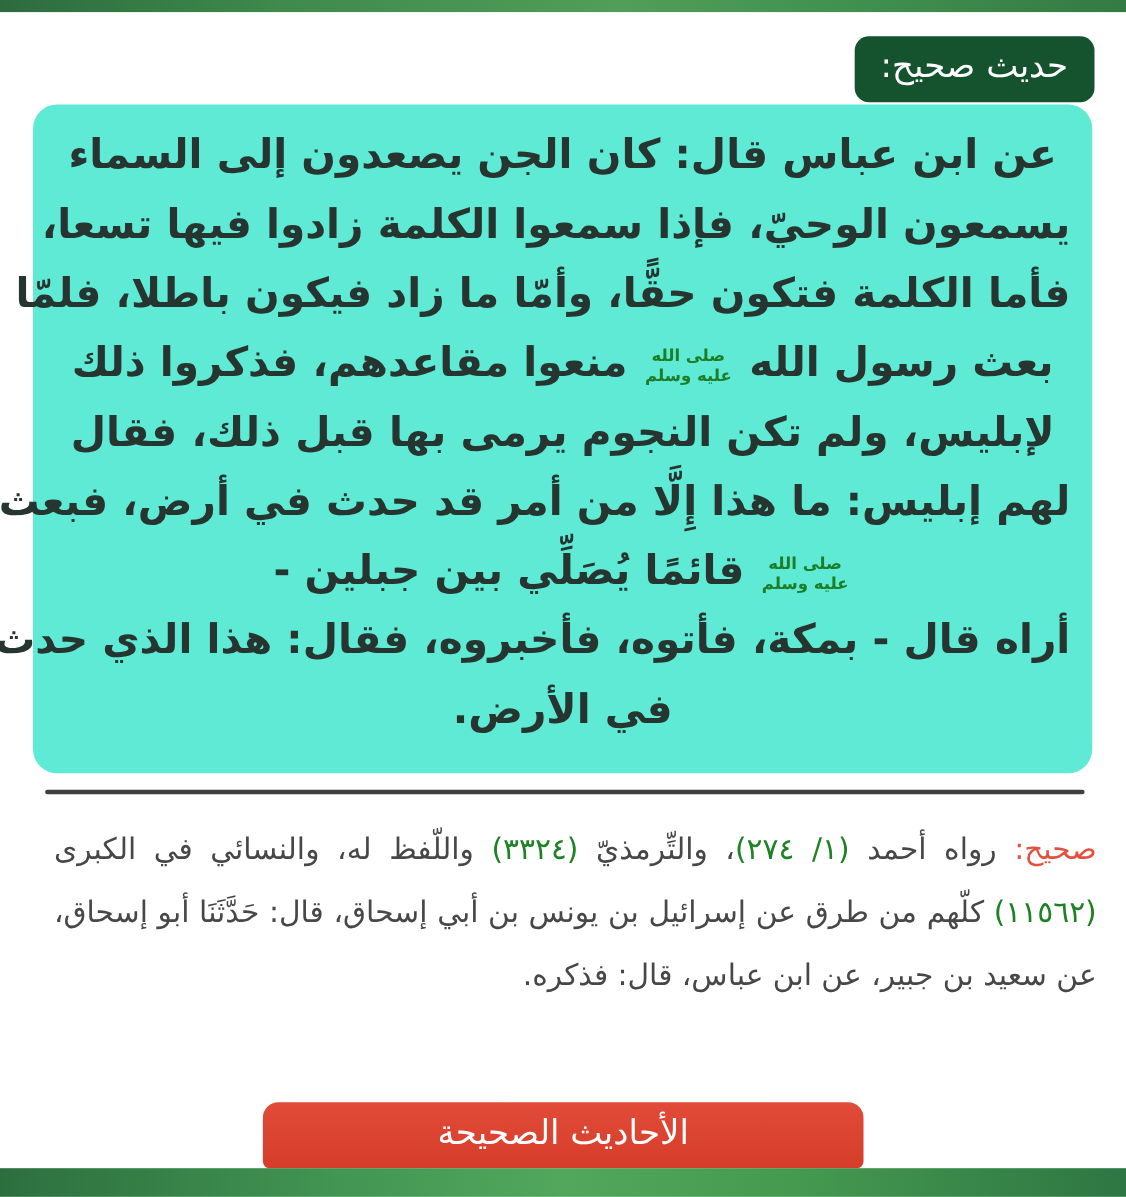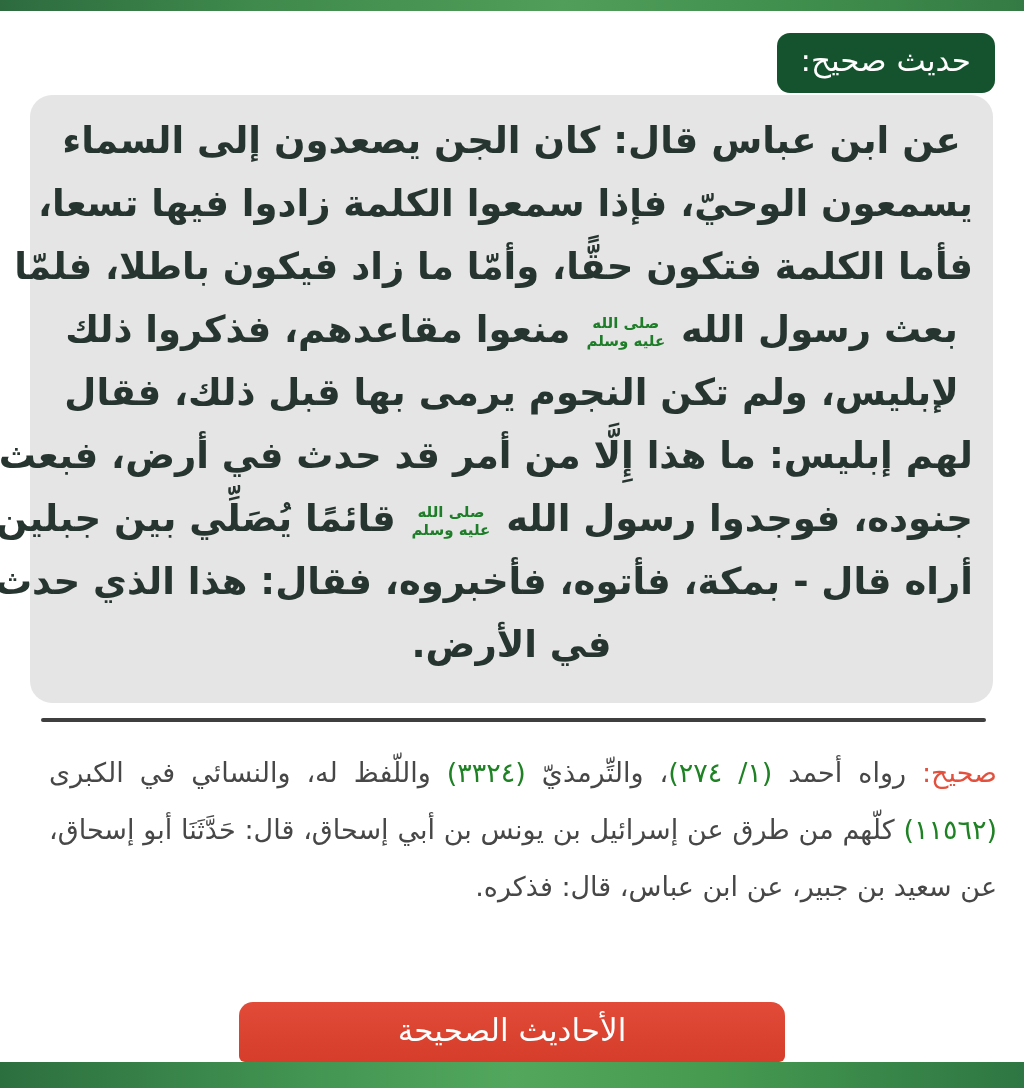--- a/index.html
+++ b/index.html
@@ -27,21 +27,21 @@
     border-radius: 13px;
     display: flex; align-items: center;
     padding: 0 24px 6px 24px;
     font-size: 31px;
     direction: rtl;
   }
 
   .hadith-box {
     position: absolute; top: 95px; left: 30px;
     width: 963px; height: 608px;
-    background: #e5e5e5;
+    background: #5eead4;
     border-radius: 22px;
     padding: 14px 20px 0 20px;
     direction: rtl;
   }
   .hline {
     margin: 0;
     text-align: center;
     font-size: 37px;
     font-weight: bold;
     color: #273530;
@@ -115,21 +115,21 @@
   <div class="hadith-box">
     <p class="hline"><span>عن ابن عباس قال: كان الجن يصعدون إلى السماء</span></p>
     <p class="hline"><span>يسمعون الوحيّ، فإذا سمعوا الكلمة زادوا فيها تسعا،</span></p>
     <p class="hline"><span>فأما الكلمة فتكون حقًّا، وأمّا ما زاد فيكون باطلا، فلمّا</span></p>
     <p class="hline"><span>بعث رسول الله </span><span class="saw">
           <span>صلى الله</span>
           <span>عليه وسلم</span>
         </span><span> منعوا مقاعدهم، فذكروا ذلك</span></p>
     <p class="hline"><span>لإبليس، ولم تكن النجوم يرمى بها قبل ذلك، فقال</span></p>
     <p class="hline"><span>لهم إبليس: ما هذا إِلَّا من أمر قد حدث في أرض، فبعث</span></p>
-    <p class="hline"><span>جنوده، فوجدوا رسول الله </span><span class="saw">
+    <p class="hline"><span class="saw">
           <span>صلى الله</span>
           <span>عليه وسلم</span>
         </span><span> قائمًا يُصَلِّي بين جبلين -</span></p>
     <p class="hline"><span>أراه قال - بمكة، فأتوه، فأخبروه، فقال: هذا الذي حدث</span></p>
     <p class="hline"><span>في الأرض.</span></p>
   </div>
 
   <div class="separator"></div>
 
   <p class="takhrij"><span class="grade">صحيح:</span><span> رواه أحمد </span><span class="num">(١/ ٢٧٤)</span><span>، والتِّرمذيّ </span><span class="num">(٣٣٢٤)</span><span> واللّفظ له، والنسائي في الكبرى </span><span class="num">(١١٥٦٢)</span><span> كلّهم من طرق عن إسرائيل بن يونس بن أبي إسحاق، قال: حَدَّثَنَا أبو إسحاق، عن سعيد بن جبير، عن ابن عباس، قال: فذكره.</span></p>

